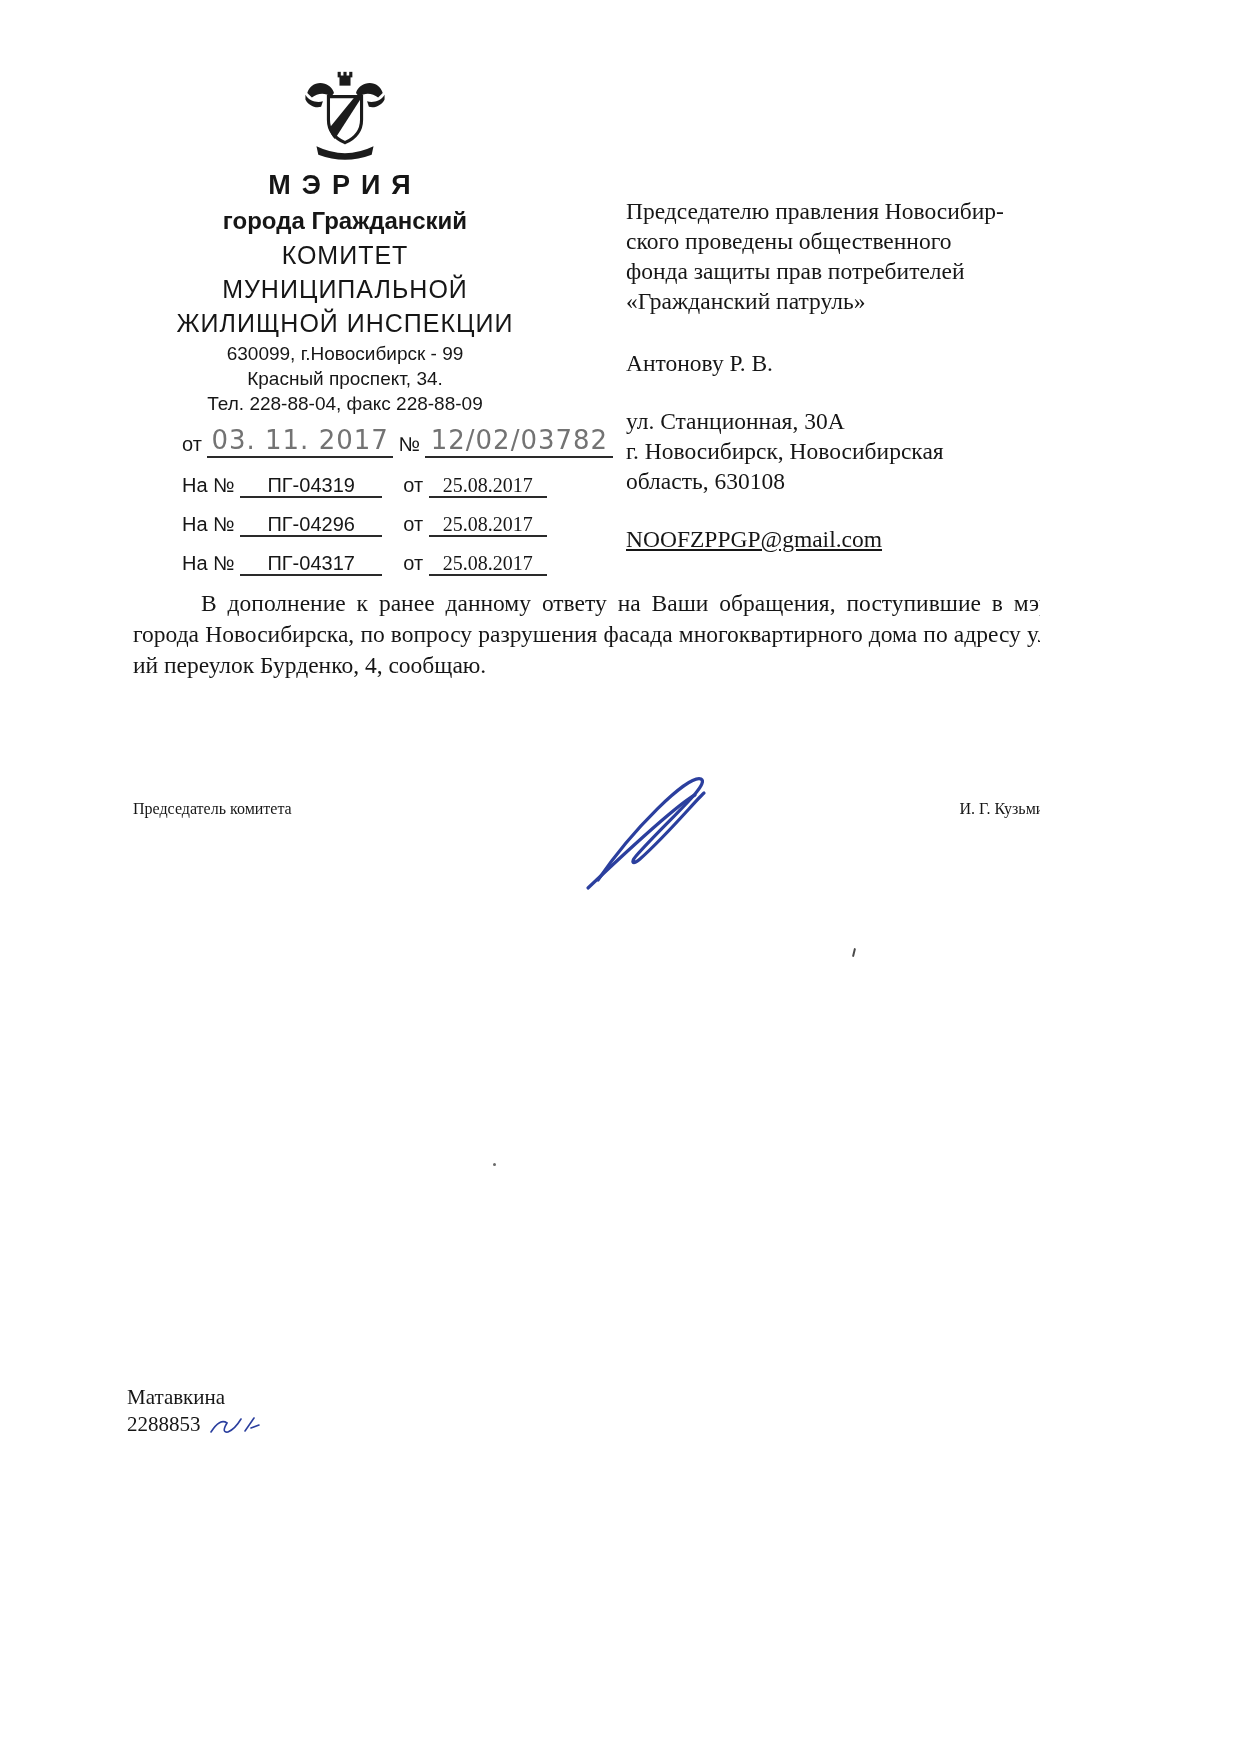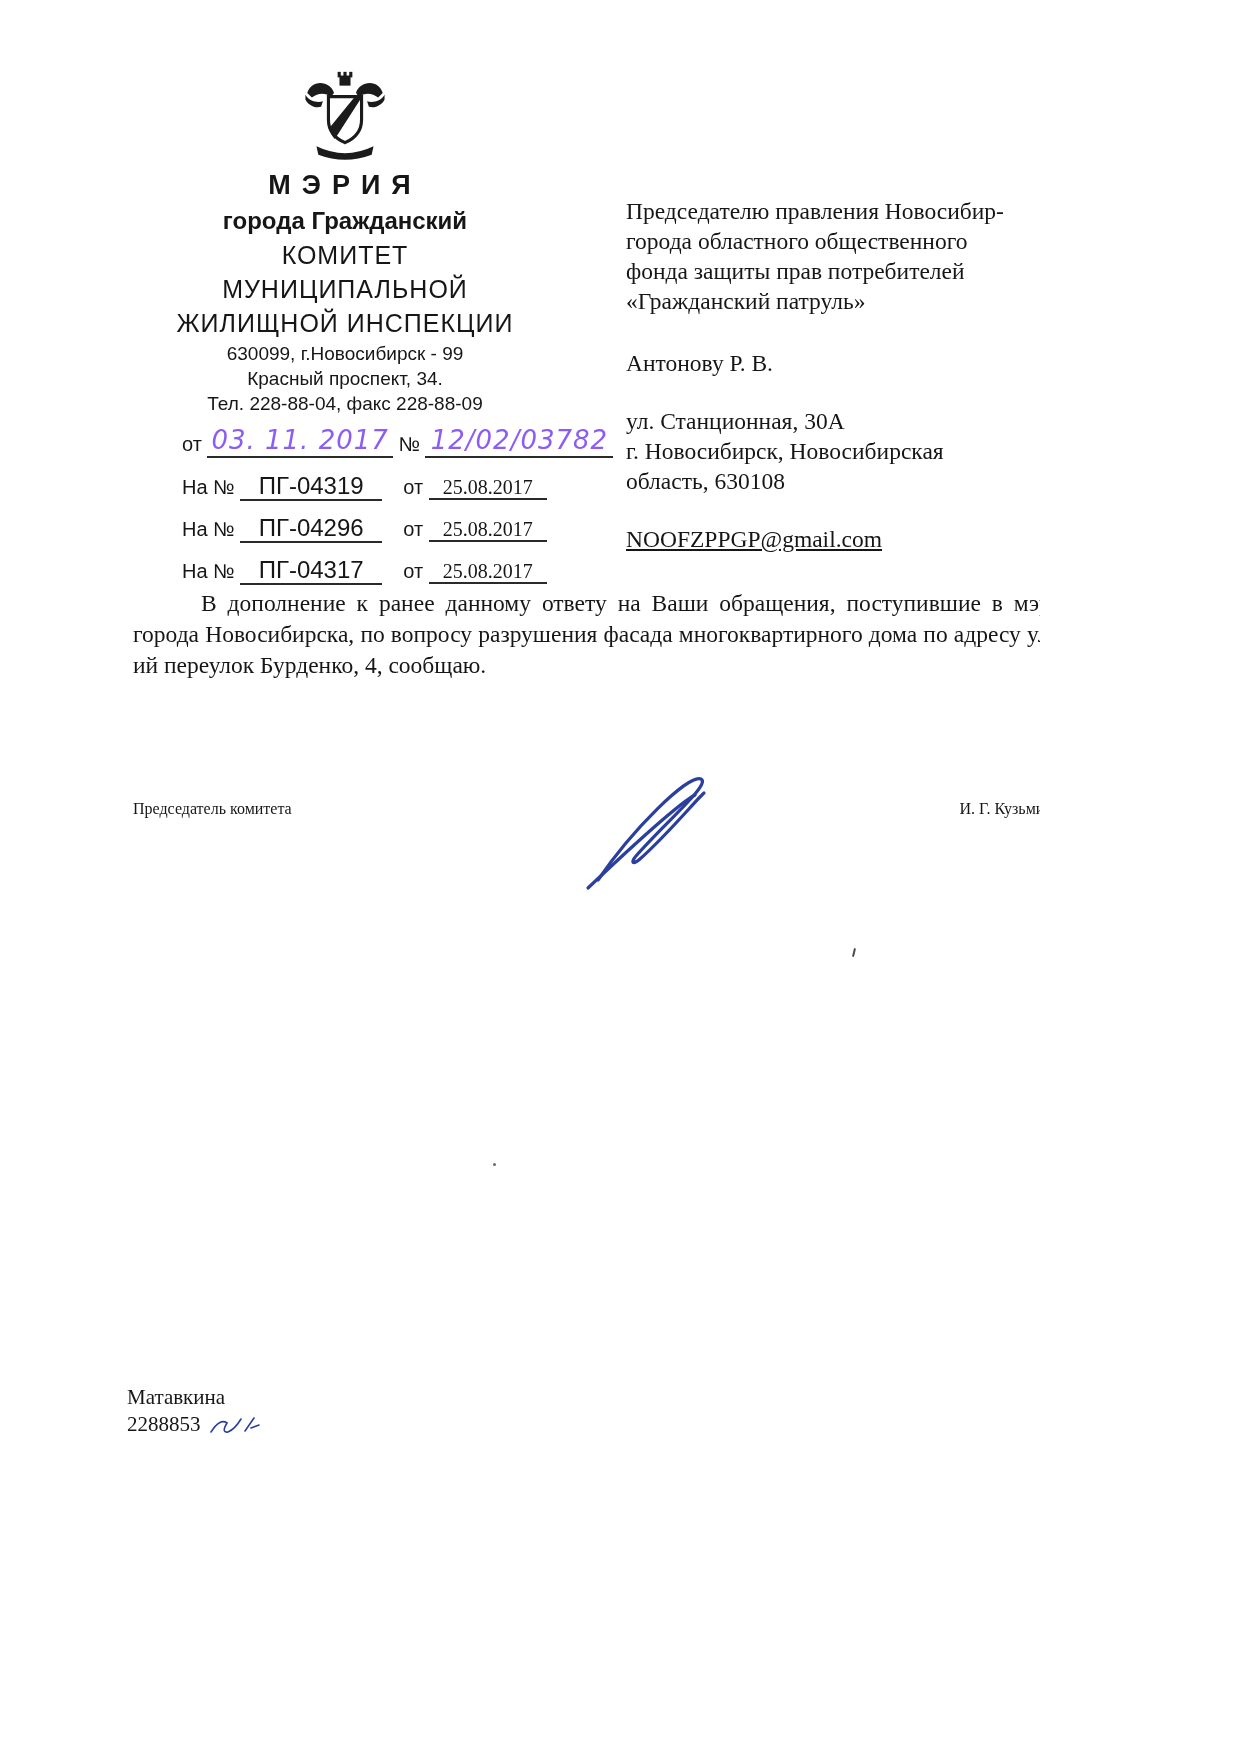--- a/index.html
+++ b/index.html
@@ -34,28 +34,27 @@
     border-bottom:2px solid #2a2a2a;
     text-align:center;
     vertical-align:baseline;
     line-height:1;
     padding:0 4px 1px 4px;
   }
   .fill-date   { min-width:158px; }
   .fill-number { min-width:188px; }
   .hand {
     font-family:"DejaVu Sans", sans-serif;
-    font-style:italic;
-    color:#8b5cf6;
+    color:#737373;
     font-size:26px;
     letter-spacing:1px;
     position:relative; top:-2px;
   }
   .row-ref { font-size:20px; margin-bottom:15px; white-space:nowrap; }
-  .row-ref .ref-num  { min-width:142px; font-size:24px; }
+  .row-ref .ref-num  { min-width:142px; font-size:20px; }
   .row-ref .ref-date { min-width:118px; font-size:20px;font-family:Liberation Serif, serif; }
   .row-ref .sep { display:inline-block; width:10px; }
 
   
   .recipient {
     position:absolute; left:626px; top:196px; width:460px;
     font-size:23.5px; line-height:30px; color:#161616;
   }
   .recipient .addressee-name { margin-top:32px; }
   .recipient .addr-block { margin-top:28px; }
@@ -170,21 +169,21 @@
         <span class="sep"></span>
         <span>от</span>
         <span class="fill ref-date">25.08.2017</span>
       </div>
 
     </div>
   </div>
 
   <div class="recipient">
     <div>Председателю правления Новосибир-</div>
-    <div>города областного общественного</div>
+    <div>ского проведены общественного</div>
     <div>фонда защиты прав потребителей</div>
     <div>«Гражданский патруль»</div>
 
     <div class="addressee-name">Антонову Р. В.</div>
 
     <div class="addr-block">
       <div>ул. Станционная, 30А</div>
       <div>г. Новосибирск, Новосибирская</div>
       <div>область, 630108</div>
     </div>

